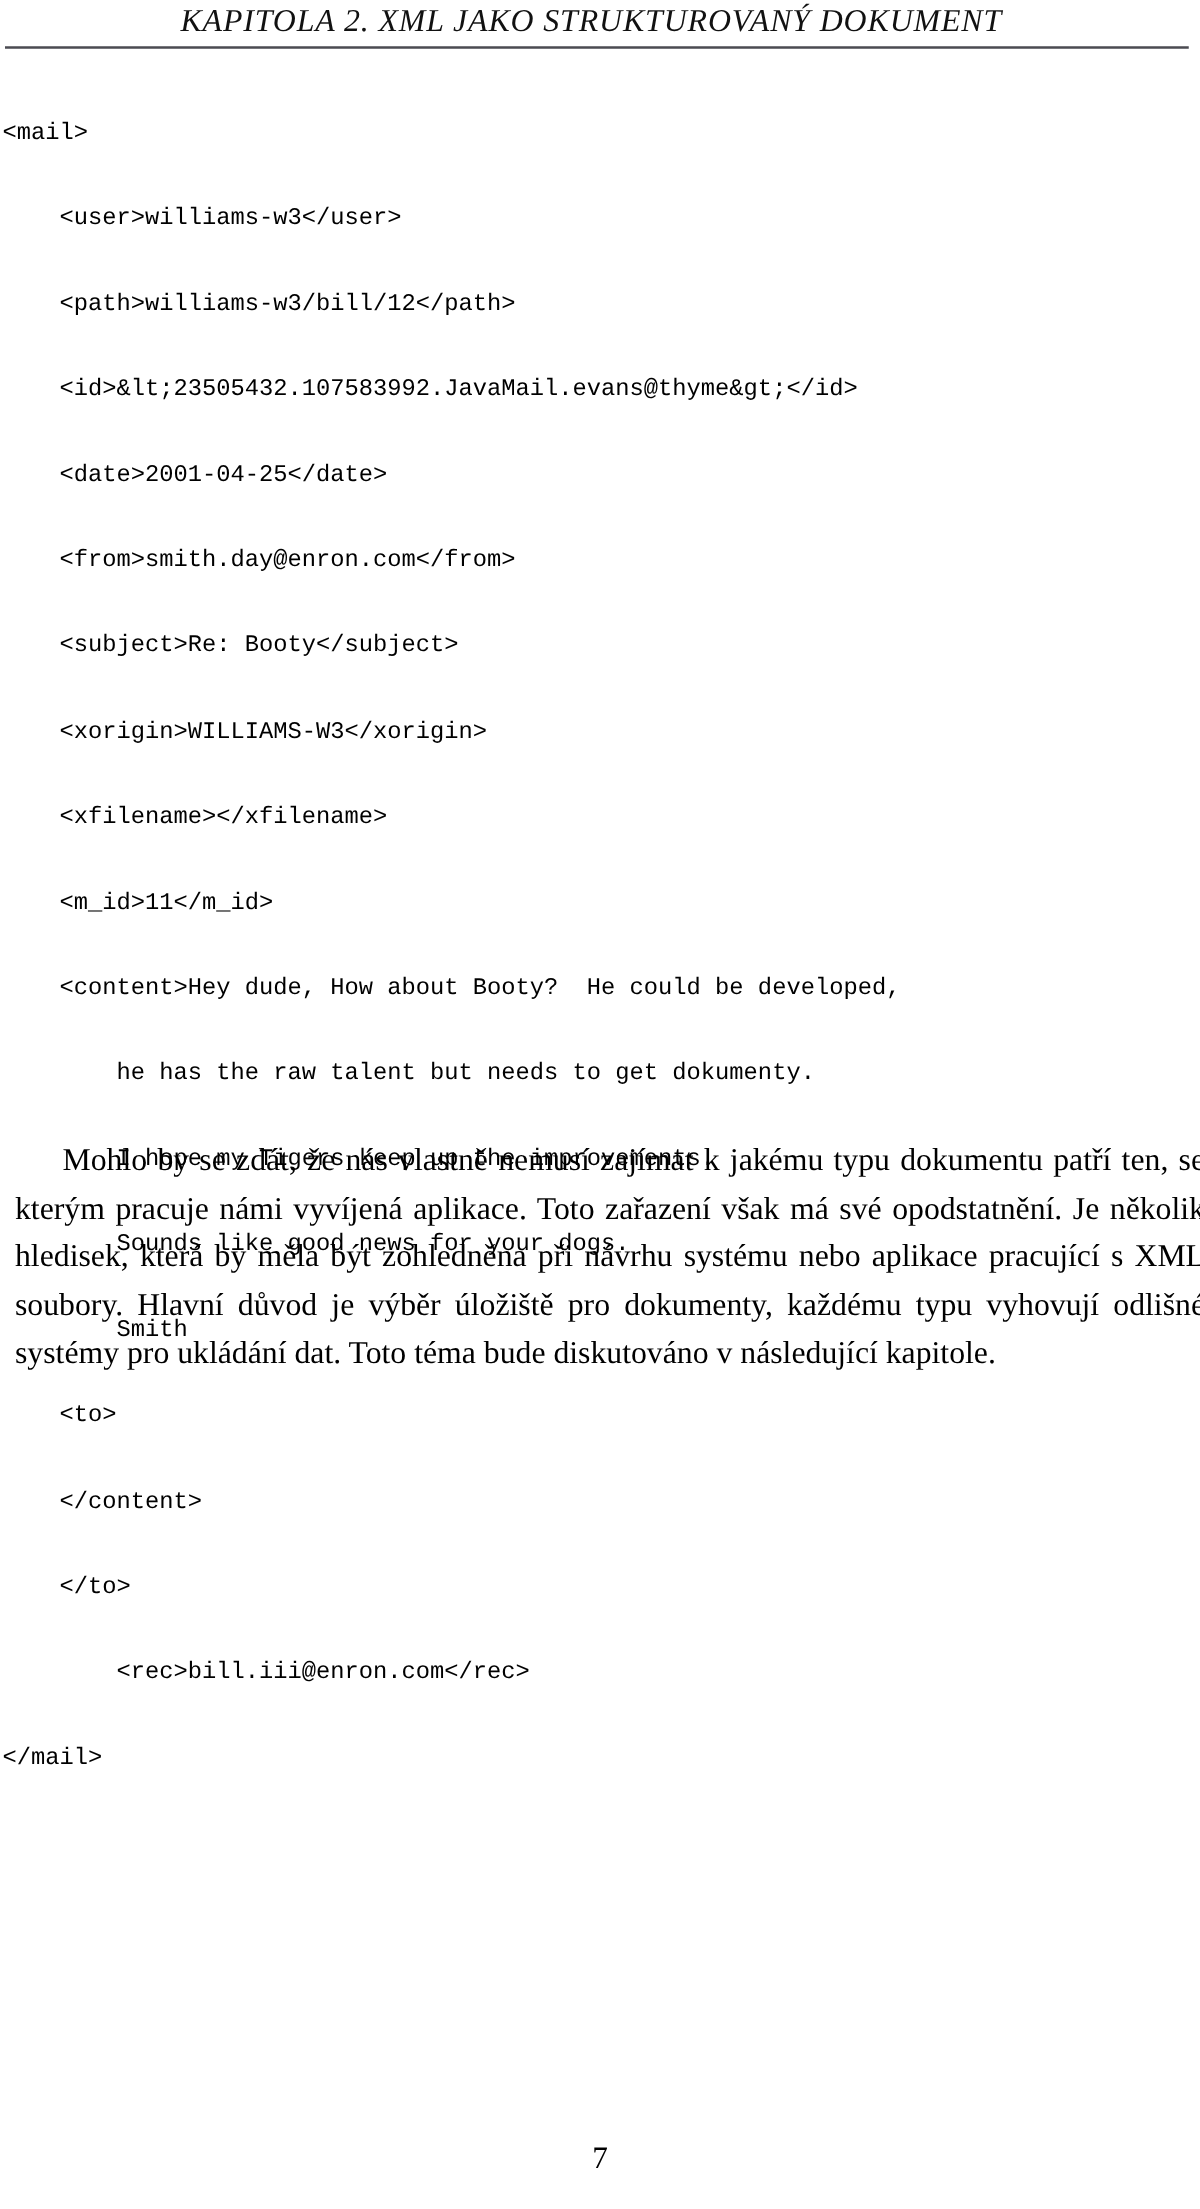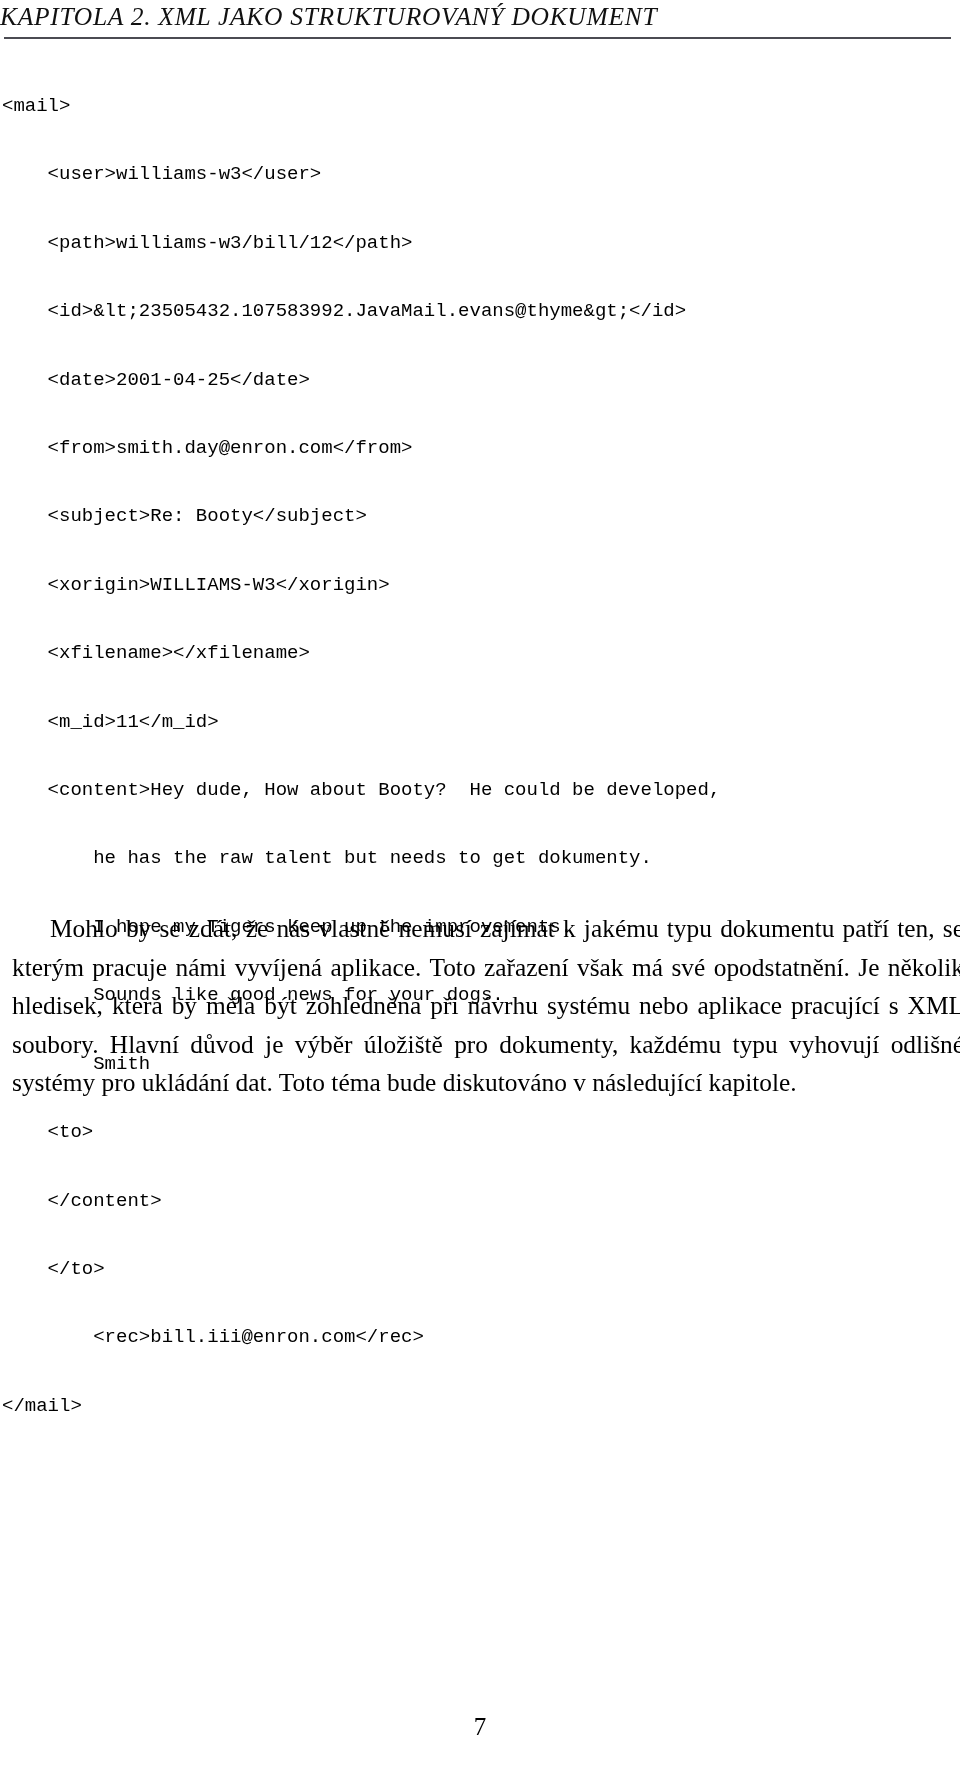--- a/index.html
+++ b/index.html
@@ -25,21 +25,21 @@
   }
 
   
   .page-header {
     position: absolute;
     left: 0;
     top: 0;
     width: 960px;
     padding: 0 14px 0 0;
     box-sizing: border-box;
-    text-align: left;
+    text-align: center;
   }
   .header-title {
     display: block;
     font-family: "Liberation Serif", "DejaVu Serif", serif;
     font-style: italic;
     font-weight: normal;
     font-size: 25.5px;
     letter-spacing: 0.7px;
     line-height: 34px;
     white-space: nowrap;

